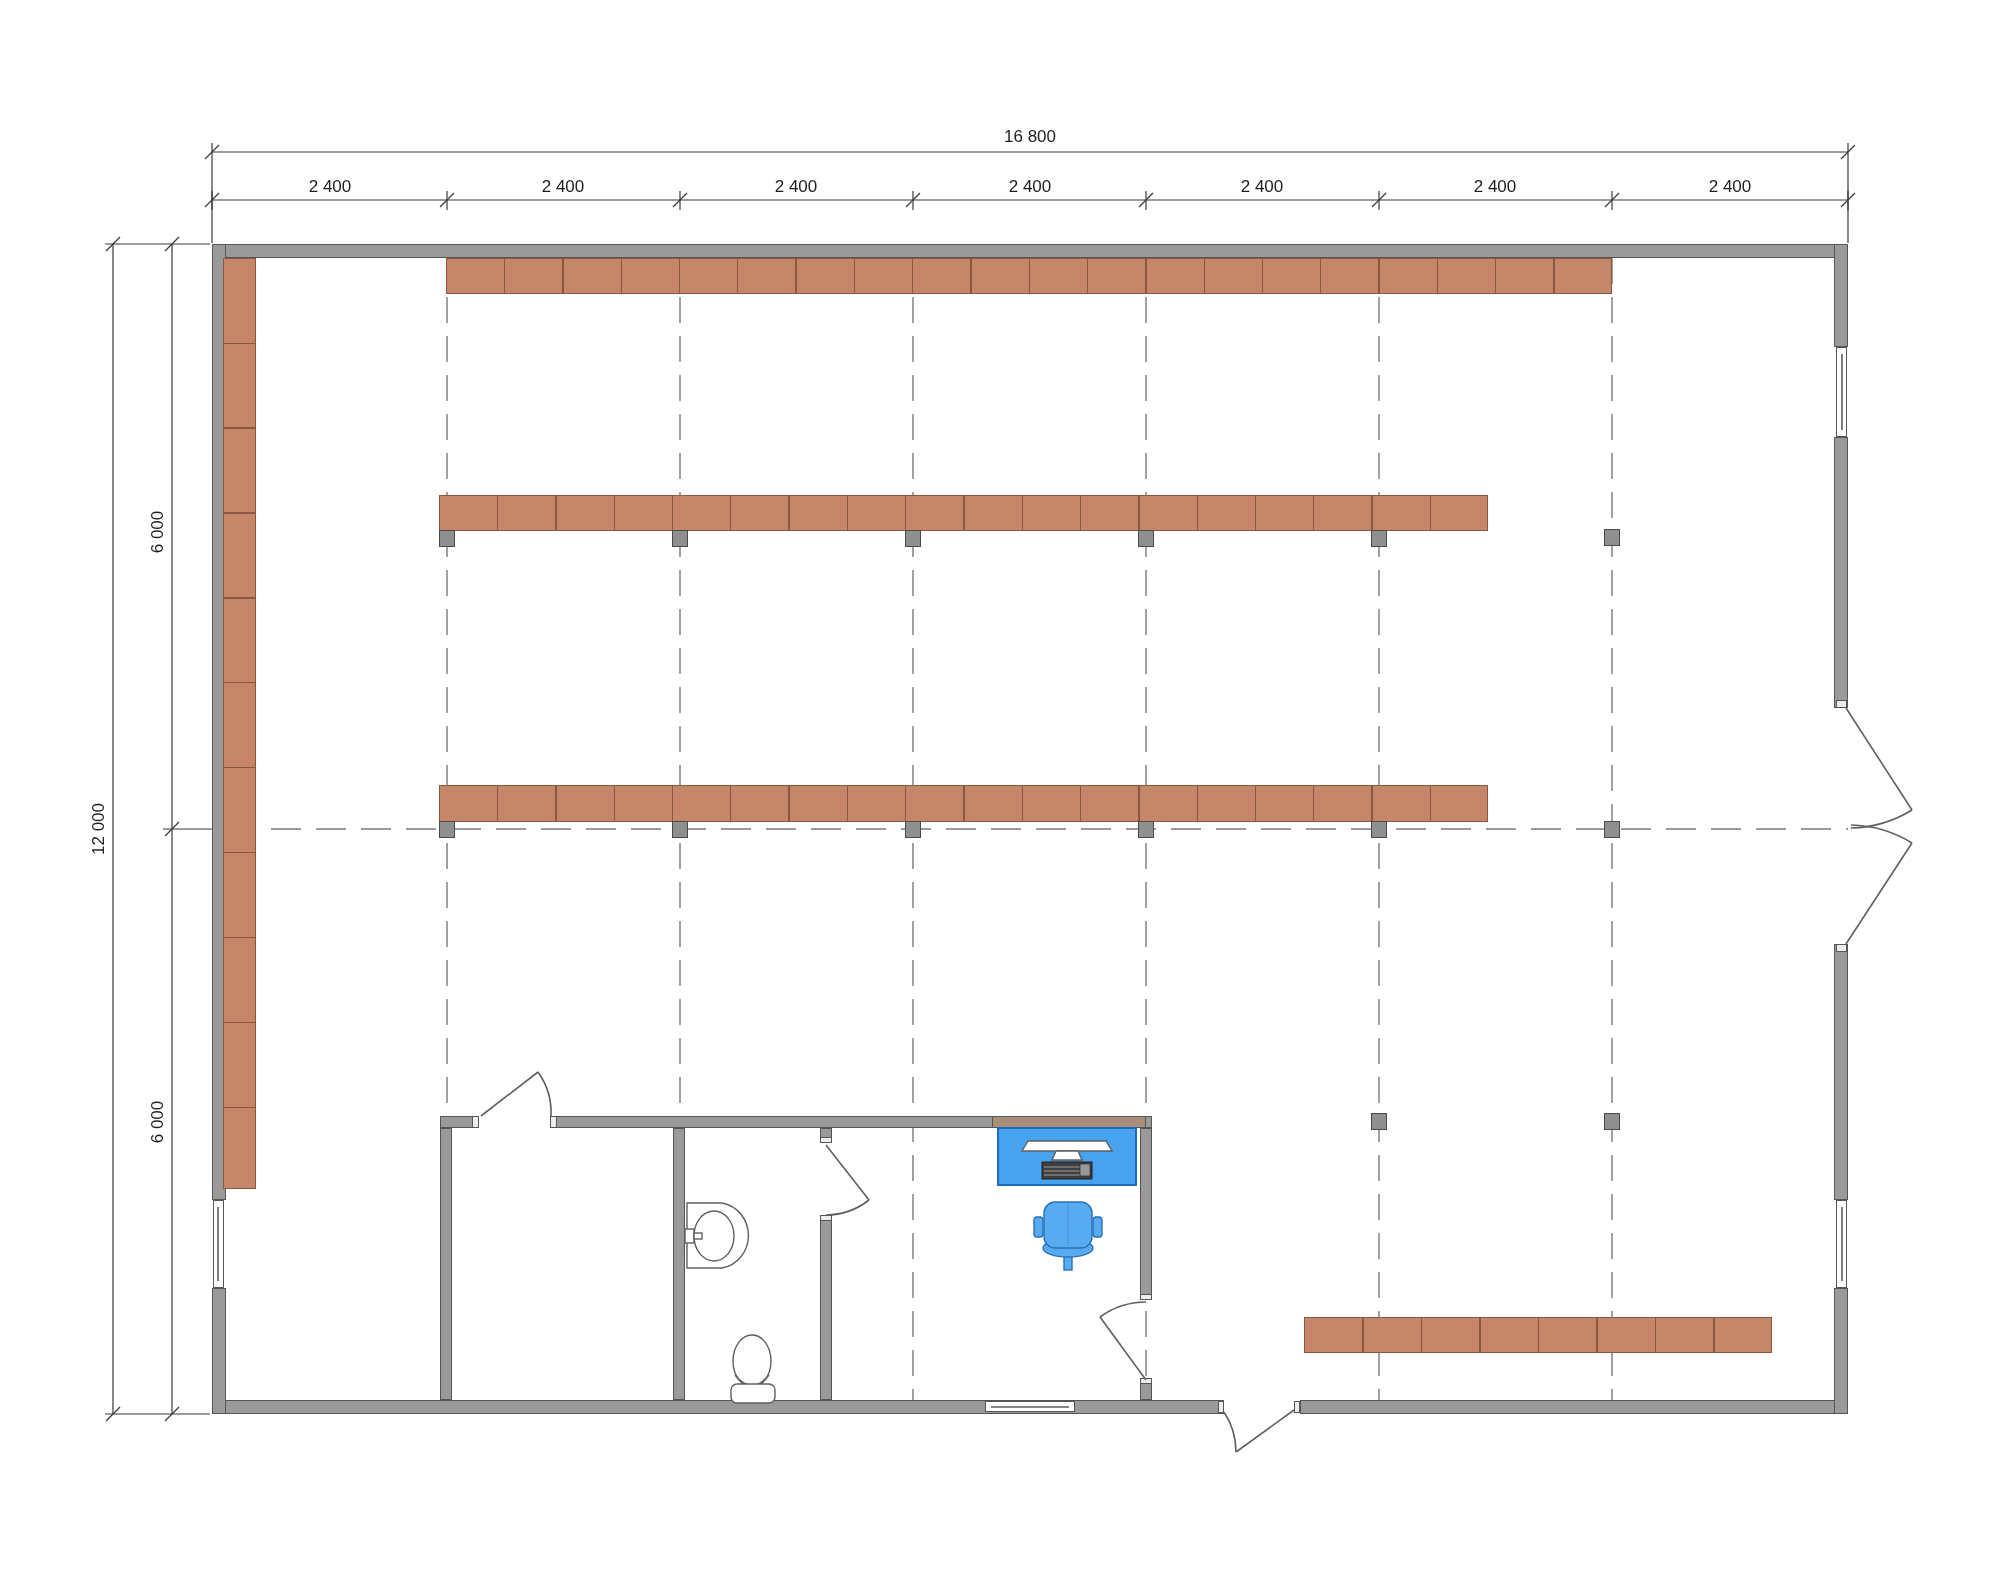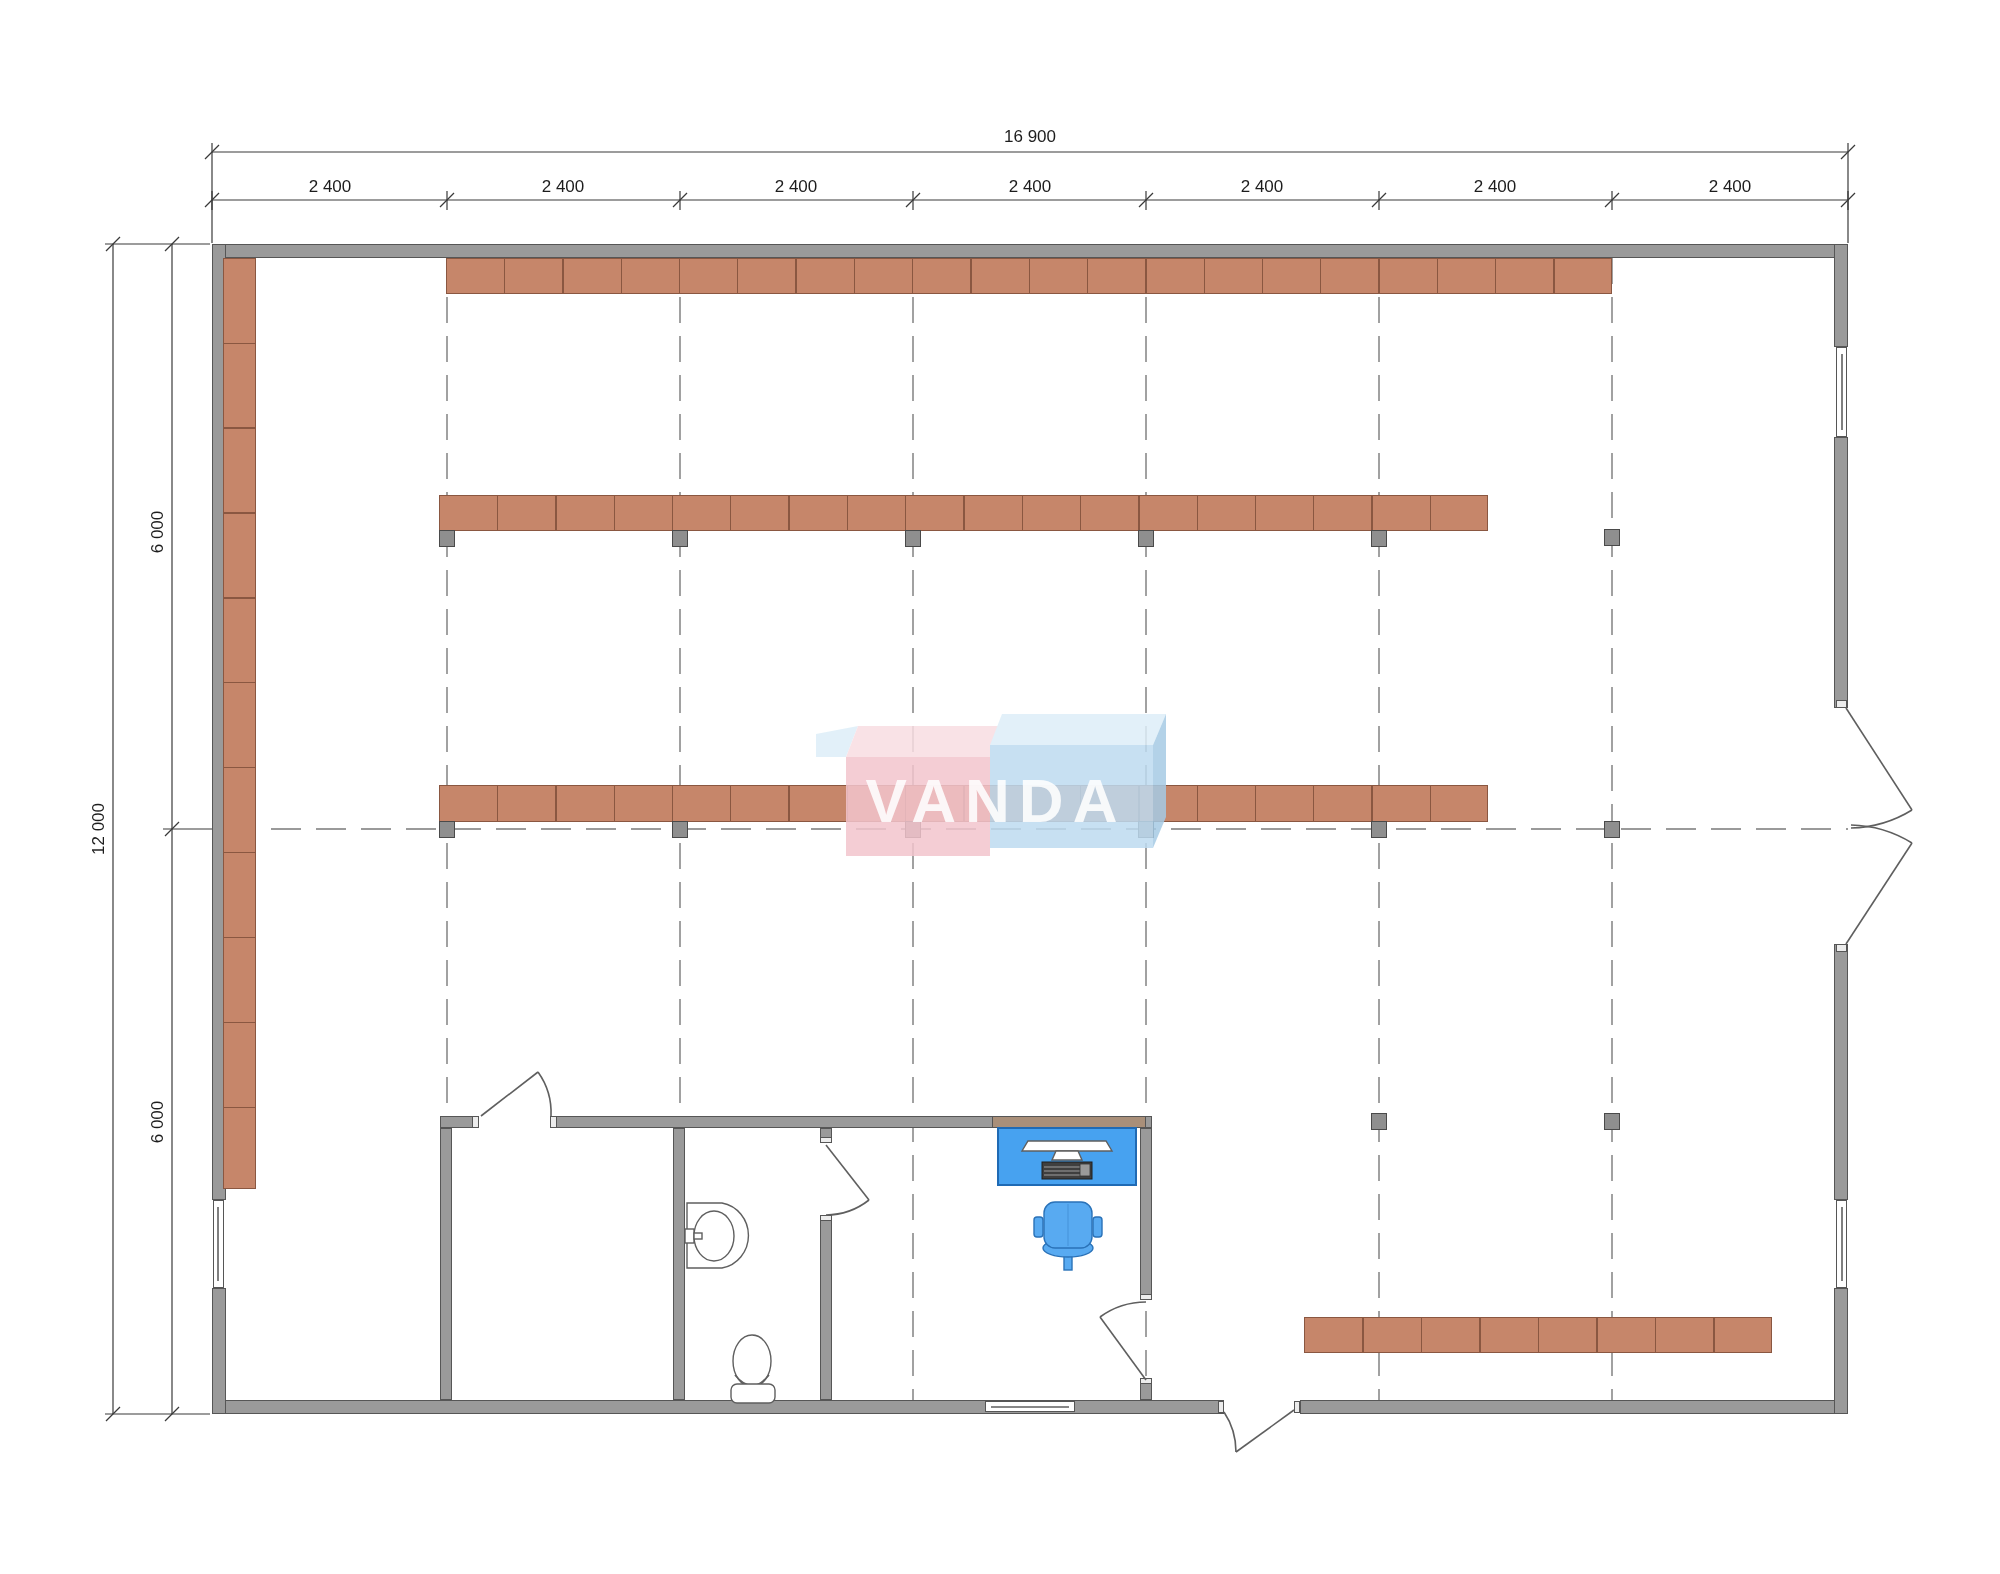--- a/index.html
+++ b/index.html
@@ -216,35 +216,22 @@
     <g>
       <rect x="1064" y="1254" width="8" height="16" fill="var(--chair)" stroke="var(--chair_edge)" stroke-width="1.4"></rect>
       <ellipse cx="1068" cy="1248" rx="25" ry="9" fill="var(--chair)" stroke="var(--chair_edge)" stroke-width="1.4"></ellipse>
       <rect x="1034" y="1217" width="9" height="20" rx="3" fill="var(--chair)" stroke="var(--chair_edge)" stroke-width="1.4"></rect>
       <rect x="1093" y="1217" width="9" height="20" rx="3" fill="var(--chair)" stroke="var(--chair_edge)" stroke-width="1.4"></rect>
       <rect x="1044" y="1202" width="48" height="46" rx="11" fill="var(--chair)" stroke="var(--chair_edge)" stroke-width="1.4"></rect>
       <line x1="1068" y1="1204" x2="1068" y2="1246" stroke="var(--chair_edge)" stroke-width="0.8" opacity="0.5"></line>
     </g>
   </svg>
 
-  <div class="logo">
-    <svg width="360" height="150" style="position:absolute;left:0;top:0;">
-      <g opacity="0.85">
-        <polygon points="0,28 42,20 30,51 0,51" fill="var(--logo_blue_top)"></polygon>
-        <polygon points="42,20 186,20 174,51 30,51" fill="var(--logo_pink_top)"></polygon>
-        <rect x="30" y="51" width="144" height="99" fill="var(--logo_pink)"></rect>
-        <polygon points="186,8 350,8 337,39 174,39" fill="var(--logo_blue_top)"></polygon>
-        <rect x="174" y="39" width="163" height="103" fill="var(--logo_blue)"></rect>
-        <polygon points="337,39 350,8 350,111 337,142" fill="var(--logo_blue_side)"></polygon>
-      </g>
-    </svg>
-    <span class="logo-word">VANDA</span>
-  </div>
-
-  <div class="lbl" style="left:1030px;top:127px;">16 900</div>
+
+  <div class="lbl" style="left:1030px;top:127px;">16 800</div>
   <div class="lbl" style="left:330px;top:177px;">2 400</div>
   <div class="lbl" style="left:563px;top:177px;">2 400</div>
   <div class="lbl" style="left:796px;top:177px;">2 400</div>
   <div class="lbl" style="left:1030px;top:177px;">2 400</div>
   <div class="lbl" style="left:1262px;top:177px;">2 400</div>
   <div class="lbl" style="left:1495px;top:177px;">2 400</div>
   <div class="lbl" style="left:1730px;top:177px;">2 400</div>
   <div class="lbl-v" style="left:99px;top:829px;">12 000</div>
   <div class="lbl-v" style="left:158px;top:532px;">6 000</div>
   <div class="lbl-v" style="left:158px;top:1122px;">6 000</div>

